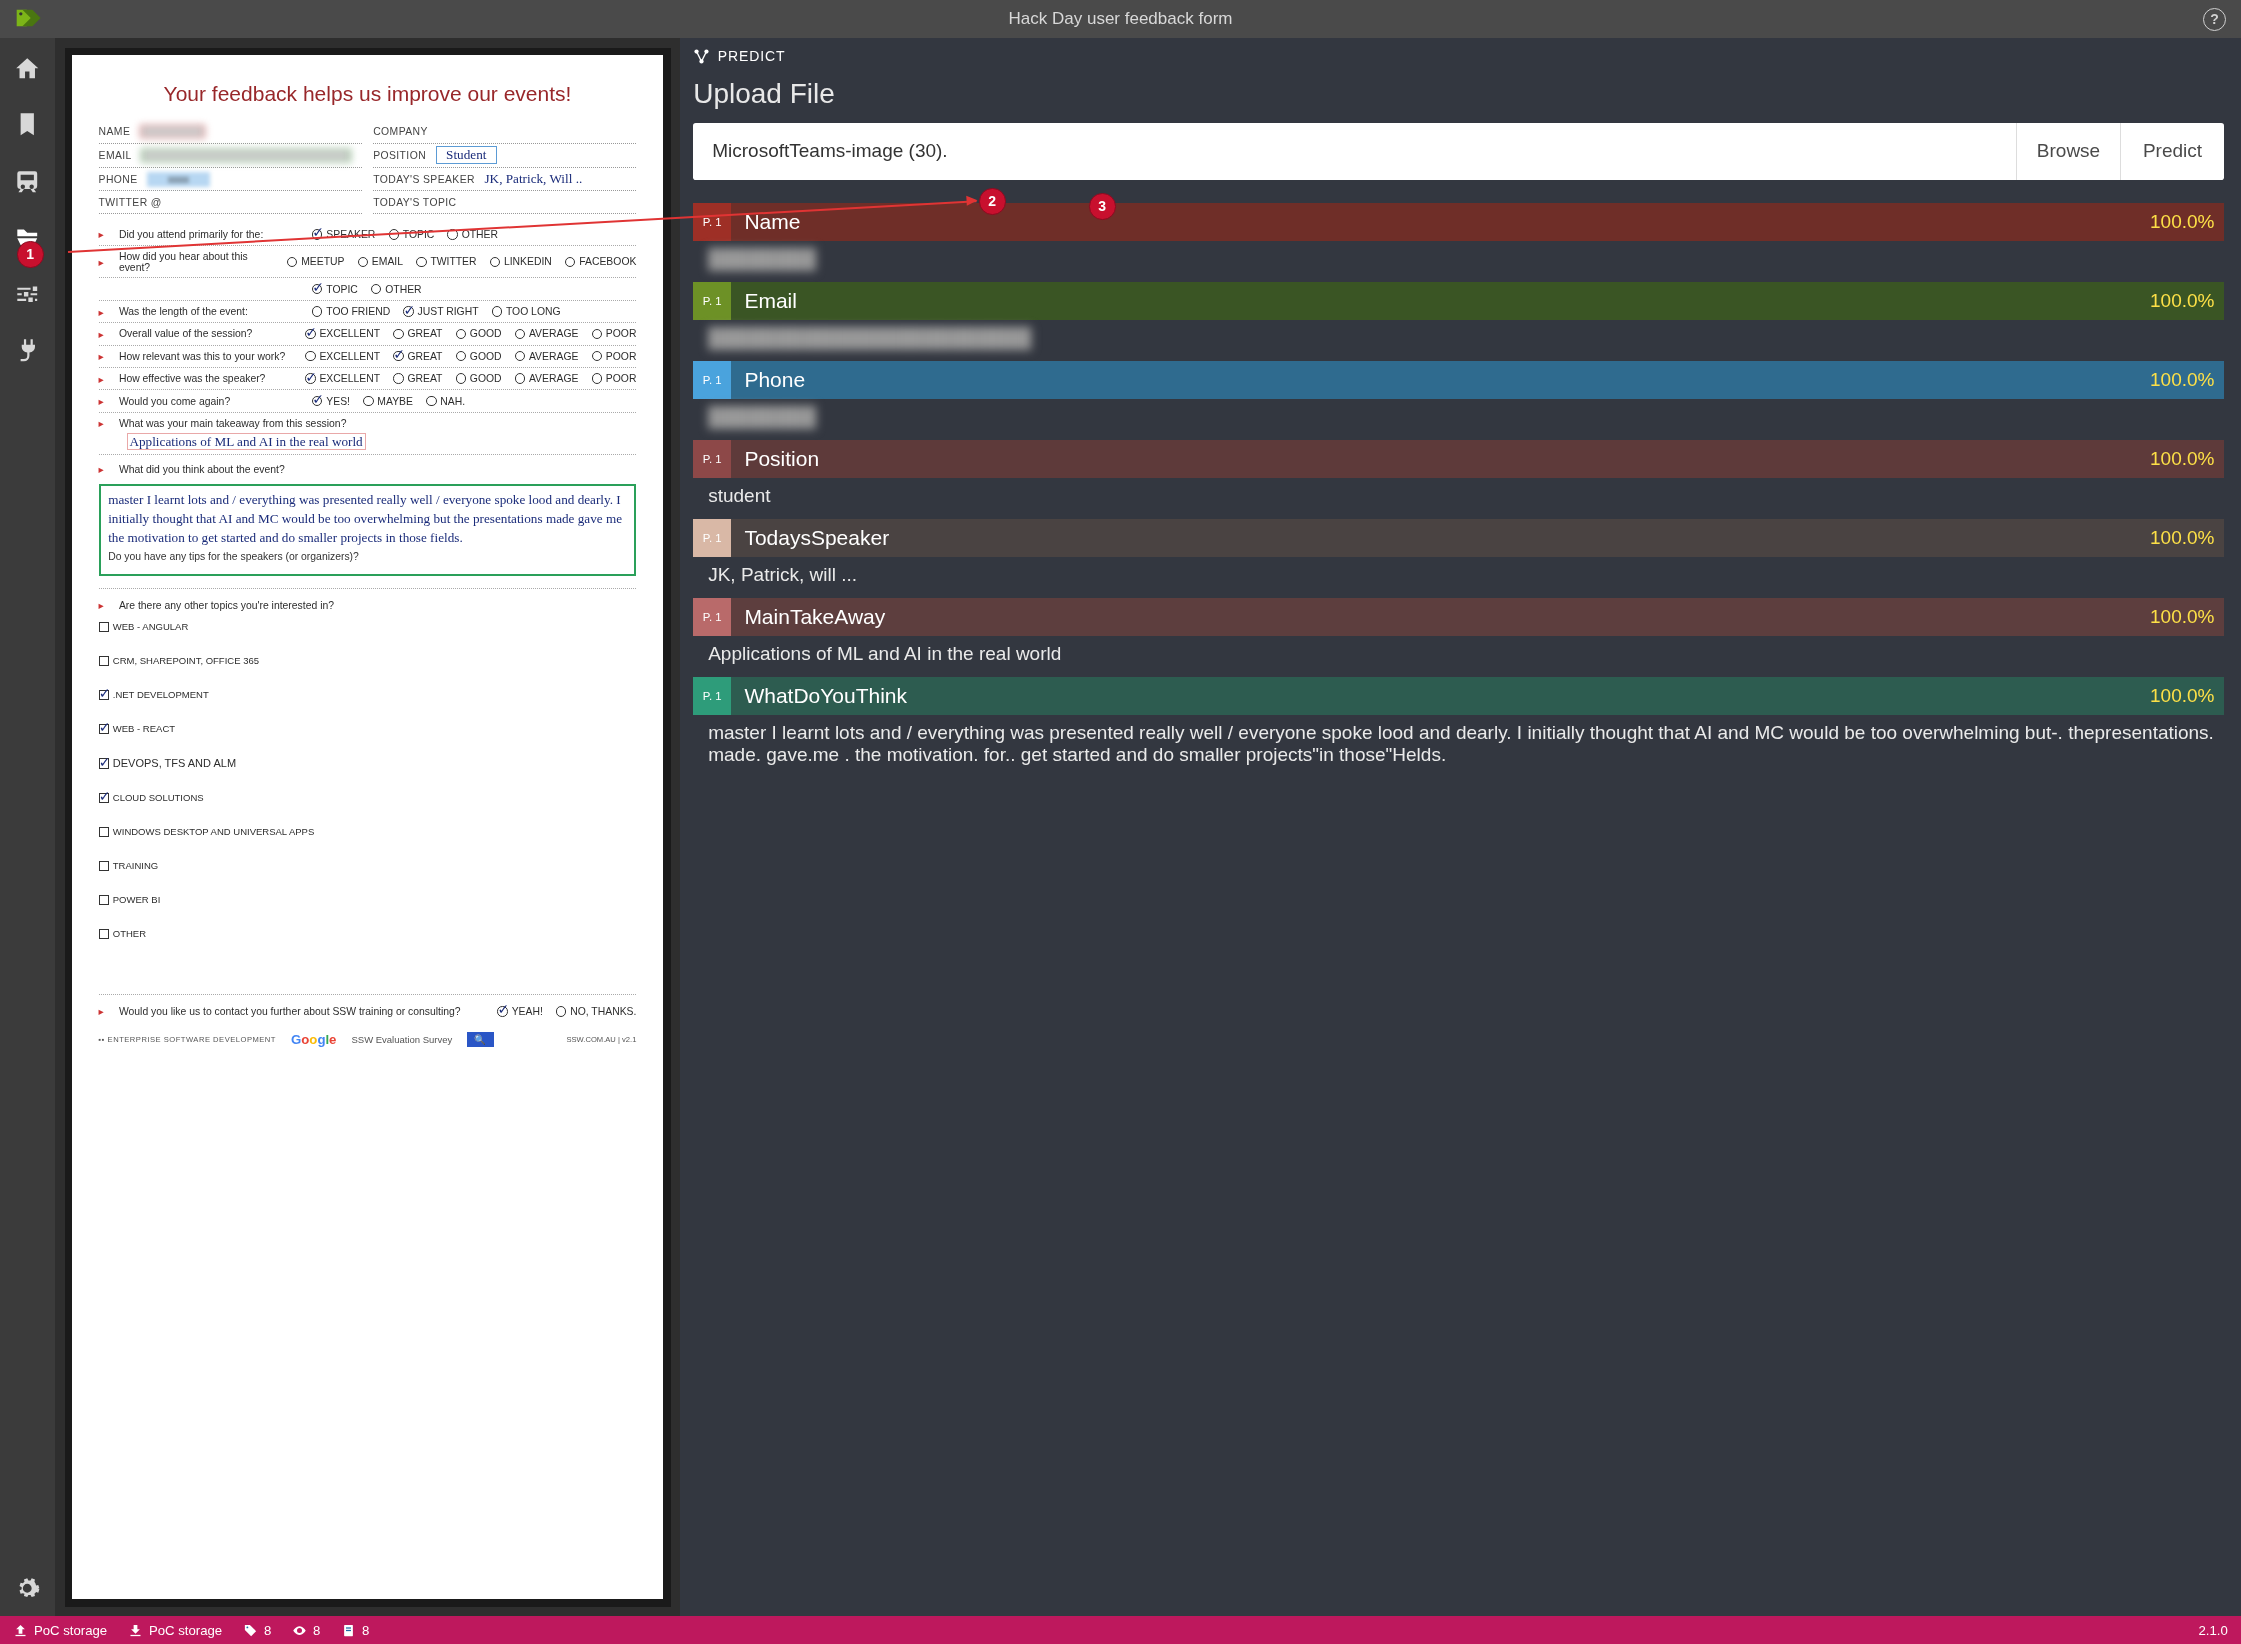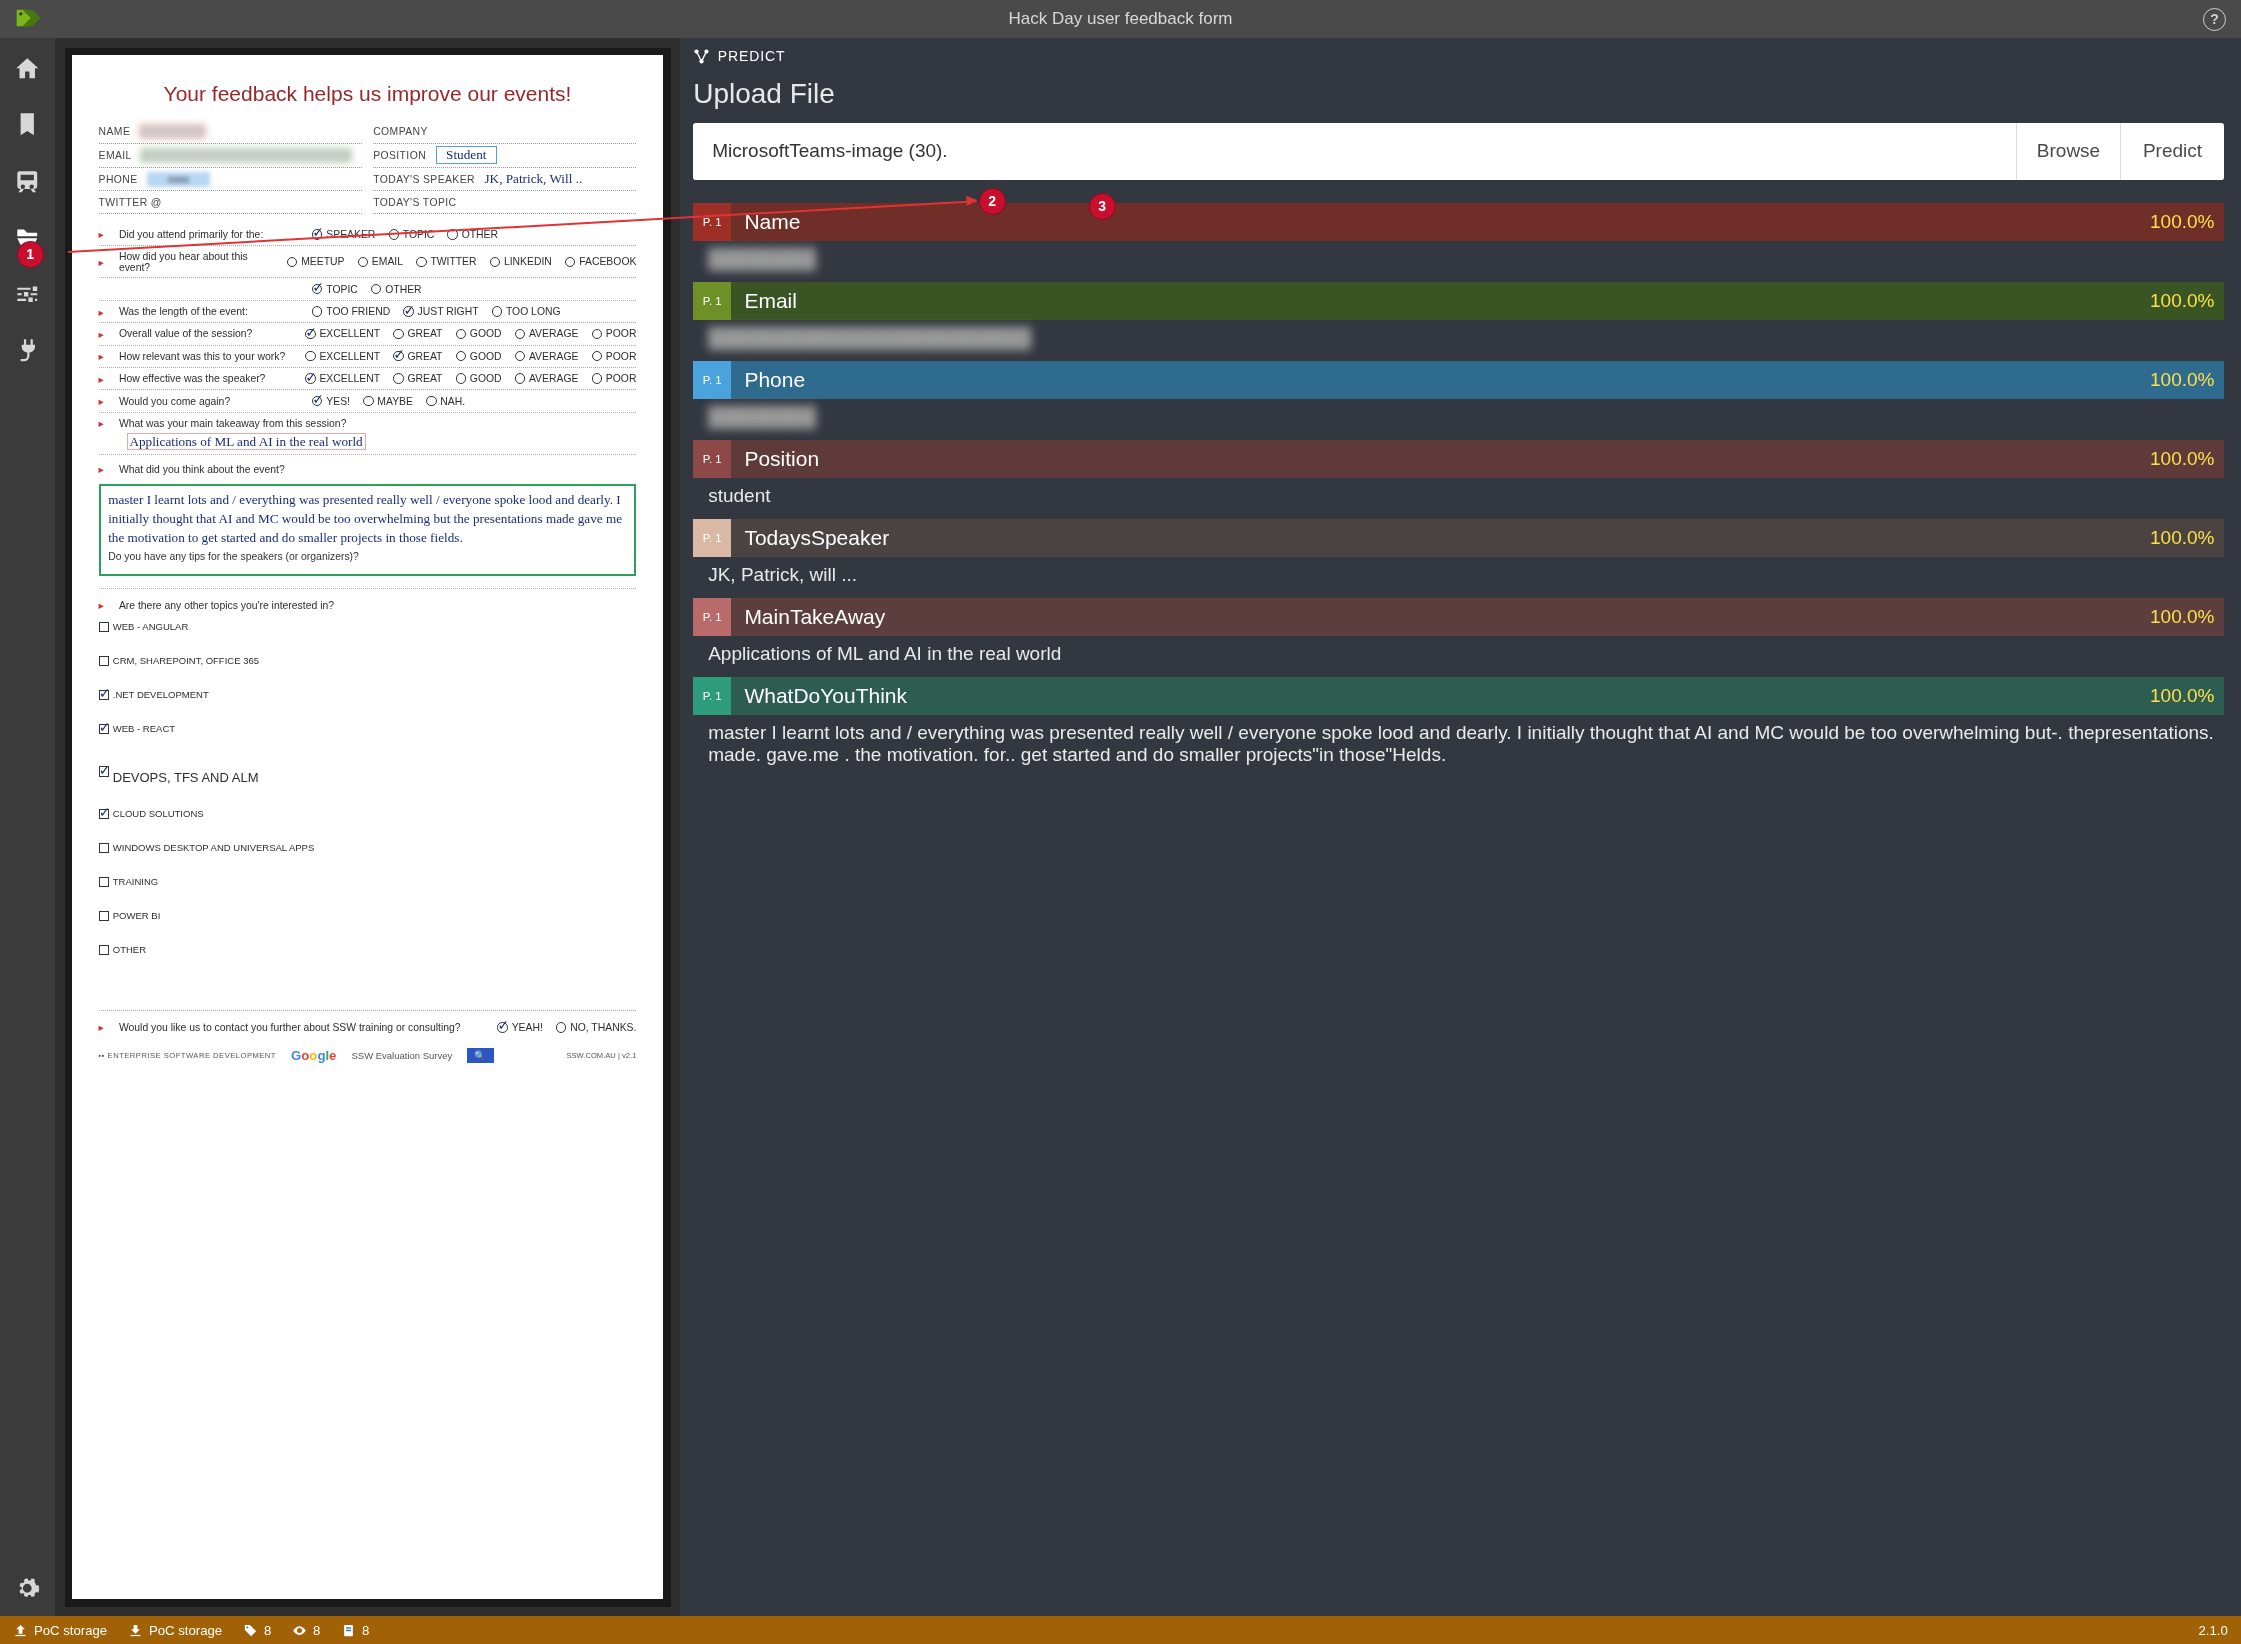--- a/index.html
+++ b/index.html
@@ -248,21 +248,21 @@
   .anno-arrow::after {
     content:""; position:absolute; right:-0.9px; top:-4.7px;
     border-left:11.4px solid #e03434;
     border-top:5.7px solid transparent;
     border-bottom:5.7px solid transparent;
   }
 
   
   .statusbar {
     height: 28px;
-    background: #a16207;
+    background: #be185d;
     display:flex; align-items:center;
     padding: 0 13.2px;
     gap: 21px;
     color:#fff; font-size:13.2px;
     flex: 0 0 auto;
   }
   .statusbar .sb-right { margin-left:auto; display:flex;align-items:center;gap:5.7px;}
   .sb-item { display:flex;align-items:center;gap:5.7px;}
   .sb-item svg{width:15px;height:15px;fill:#fff;}
 </style>
@@ -540,21 +540,21 @@
             <div class="opt">
               <span class="checkbox checked"></span>
               <span style="font-size:9.5px;">.NET DEVELOPMENT</span>
             </div>
             <div class="opt">
               <span class="checkbox checked"></span>
               <span style="font-size:9.5px;">WEB - REACT</span>
             </div>
             <div class="opt">
               <span class="checkbox checked"></span>
-              <span style="font-size:13px;margin-top:13px;">DEVOPS, TFS AND ALM</span>
+              <span style="font-size:11px;">DEVOPS, TFS AND ALM</span>
             </div>
             <div class="opt">
               <span class="checkbox checked"></span>
               <span style="font-size:9.5px;">CLOUD SOLUTIONS</span>
             </div>
             <div class="opt">
               <span class="checkbox"></span>
               <span style="font-size:9.5px;">WINDOWS DESKTOP AND UNIVERSAL APPS</span>
             </div>
             <div class="opt">

